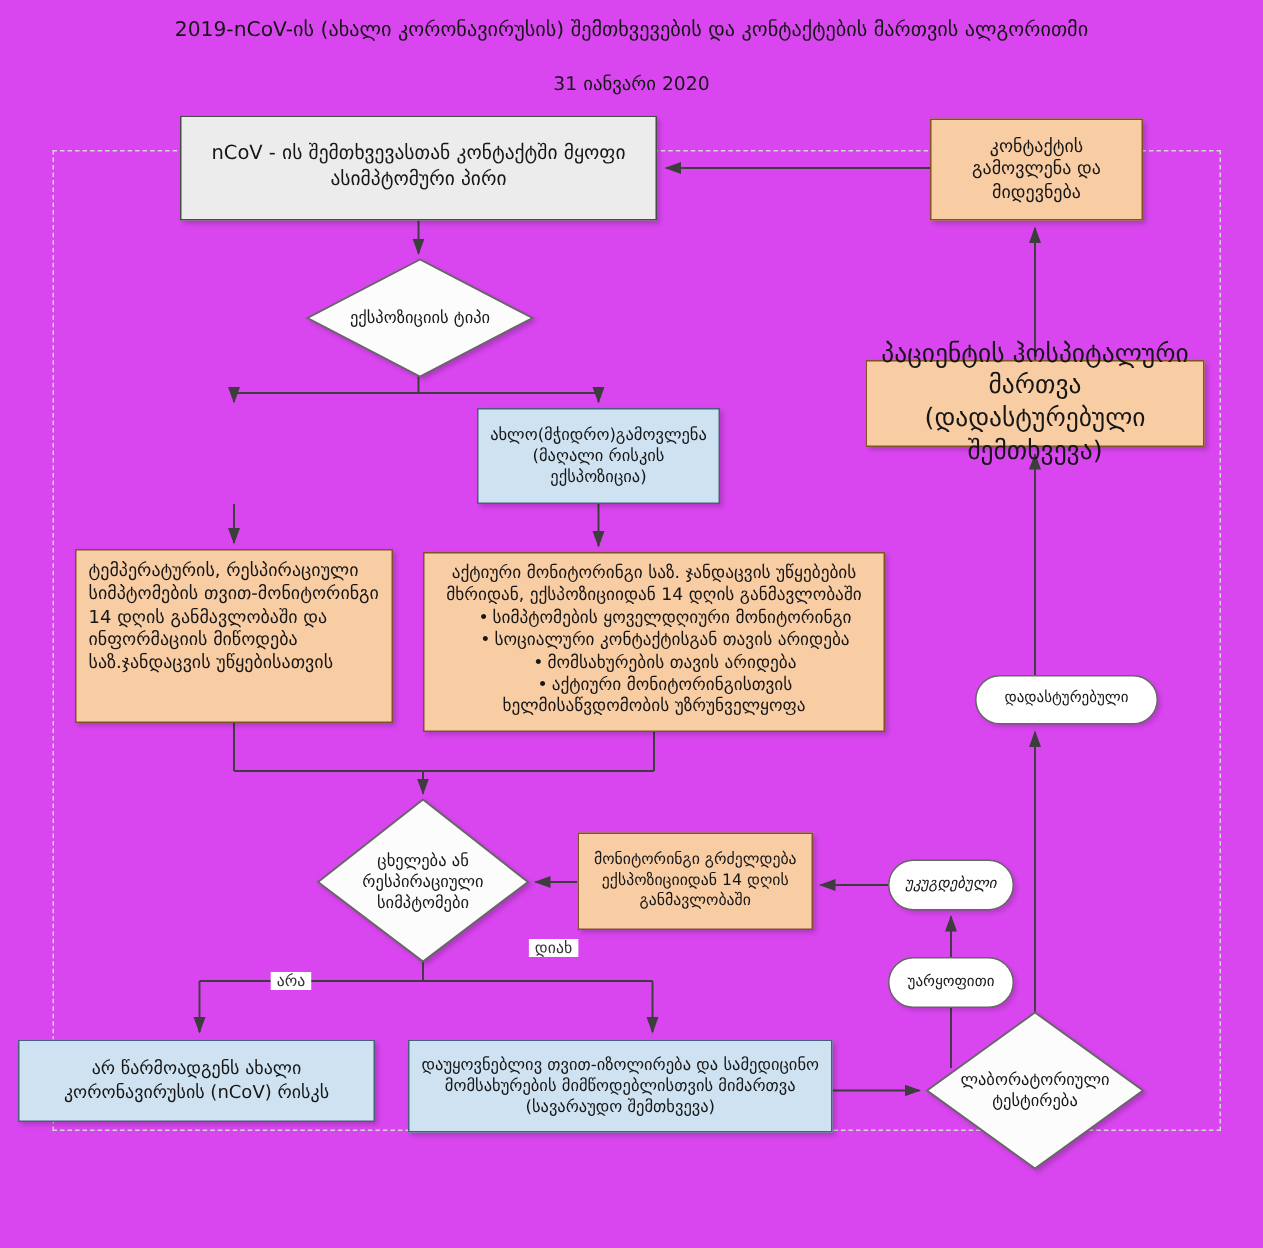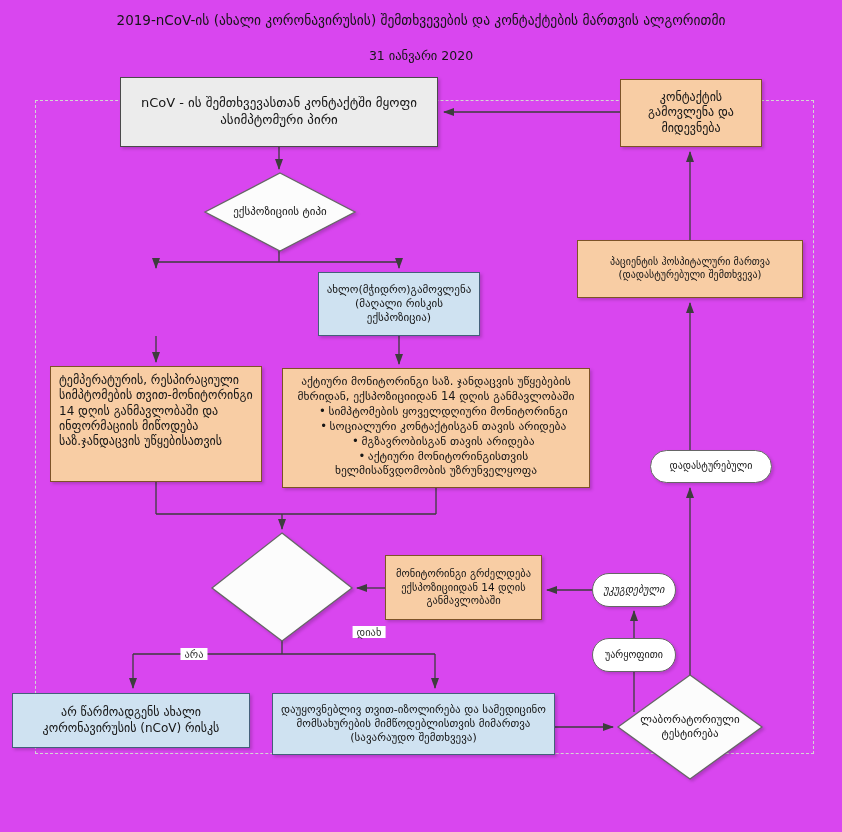--- a/index.html
+++ b/index.html
@@ -92,38 +92,39 @@
 
   <div class="node blue" style="left:318px;top:272px;width:162px;height:64px;font-size:11px;">ახლო(მჭიდრო)გამოვლენა (მაღალი რისკის ექსპოზიცია)</div>
 
   <div class="node orange leftalign" style="left:50px;top:366px;width:212px;height:116px;font-size:12px;padding:6px 8px;">ტემპერატურის, რესპირაციული სიმპტომების თვით-მონიტორინგი 14 დღის განმავლობაში და ინფორმაციის მიწოდება საზ.ჯანდაცვის უწყებისათვის</div>
 
   <div class="node orange active-box" style="left:282px;top:368px;width:308px;height:120px;">
     <div>აქტიური მონიტორინგი საზ. ჯანდაცვის უწყებების მხრიდან, ექსპოზიციიდან 14 დღის განმავლობაში</div>
     <ul>
       <li>სიმპტომების ყოველდღიური მონიტორინგი</li>
       <li>სოციალური კონტაქტისგან თავის არიდება</li>
-      <li>მგზავრობისგან თავის არიდება</li>
+      <li>მომსახურების თავის არიდება</li>
       <li>აქტიური მონიტორინგისთვის ხელმისაწვდომობის უზრუნველყოფა</li>
     </ul>
   </div>
 
   <div class="node orange" style="left:385px;top:555px;width:157px;height:65px;font-size:10.5px;">მონიტორინგი გრძელდება ექსპოზიციიდან 14 დღის განმავლობაში</div>
 
   <div class="node oval" style="left:592px;top:573px;width:84px;height:34px;font-style:italic;">უკუგდებული</div>
 
   <div class="node oval" style="left:592px;top:638px;width:84px;height:34px;">უარყოფითი</div>
 
   <div class="node oval" style="left:650px;top:450px;width:122px;height:33px;">დადასტურებული</div>
 
-  <div class="node orange" style="left:577px;top:240px;width:226px;height:58px;font-size:10px;">პაციენტის ჰოსპიტალური მართვა (დადასტურებული შემთხვევა)</div>
+  <div class="node orange" style="left:577px;top:240px;width:226px;height:58px;font-size:17px;">პაციენტის ჰოსპიტალური მართვა (დადასტურებული შემთხვევა)</div>
 
   <div class="node blue" style="left:12px;top:693px;width:238px;height:55px;font-size:12px;">არ წარმოადგენს ახალი კორონავირუსის (nCoV) რისკს</div>
 
   <div class="node blue" style="left:272px;top:693px;width:283px;height:62px;font-size:11px;">დაუყოვნებლივ თვით-იზოლირება და სამედიცინო მომსახურების მიმწოდებლისთვის მიმართვა (სავარაუდო შემთხვევა)</div>
 
   <div class="dlabel" style="left:280px;top:212px;width:104px;">ექსპოზიციის ტიპი</div>
+  <div class="dlabel" style="left:282px;top:588px;width:106px;">ცხელება ან რესპირაციული სიმპტომები</div>
   <div class="dlabel" style="left:690px;top:727px;width:118px;">ლაბორატორიული ტესტირება</div>
 
   <span class="edge-label" style="left:194px;top:654px;">არა</span>
   <span class="edge-label" style="left:369px;top:632px;">დიახ</span>
 
 </div>
 
 </body></html>

